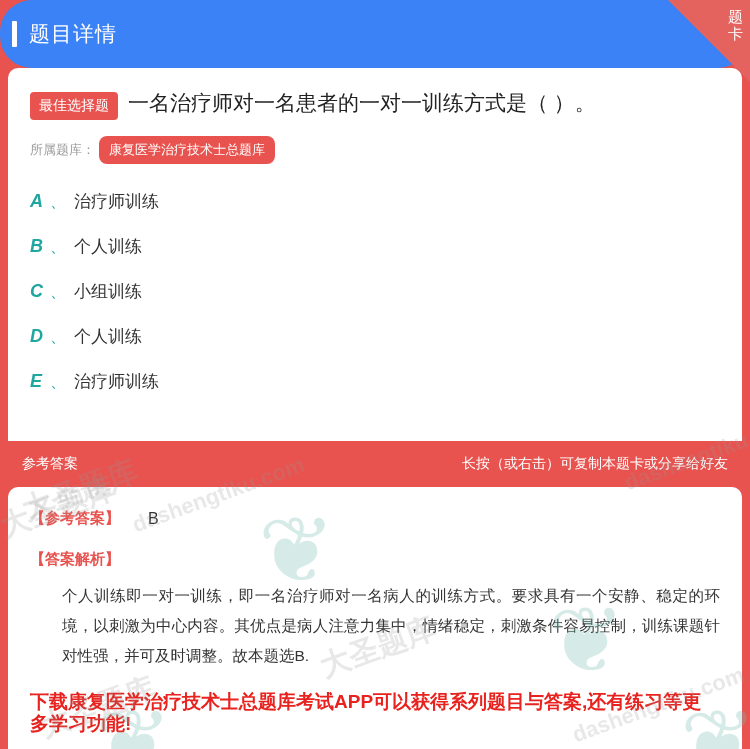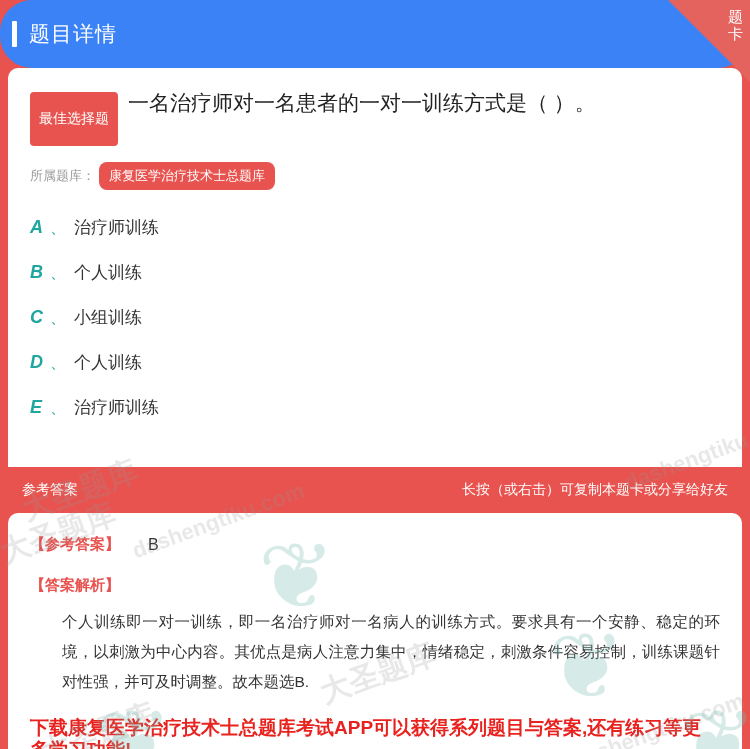--- a/index.html
+++ b/index.html
@@ -82,21 +82,21 @@
     min-height: 336px;
   }
   .q-line {
     display: flex;
     align-items: flex-start;
   }
   .tag-best {
     background: #e8534f;
     color: #ffffff;
     font-size: 14px;
-    padding: 18px 9px;
+    padding: 5px 9px;
     border-radius: 4px;
     white-space: nowrap;
     margin-top: 4px;
     flex: 0 0 auto;
   }
   .q-text {
     font-size: 21px;
     color: #222222;
     margin-left: 10px;
     line-height: 30px;

